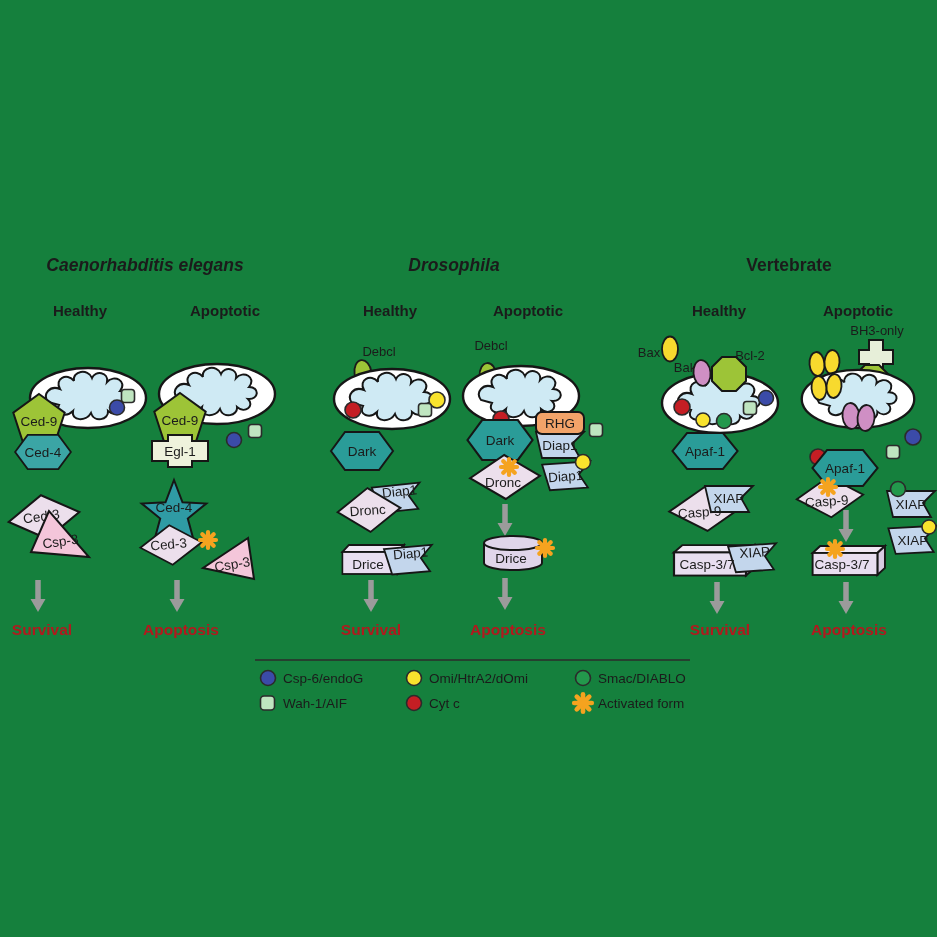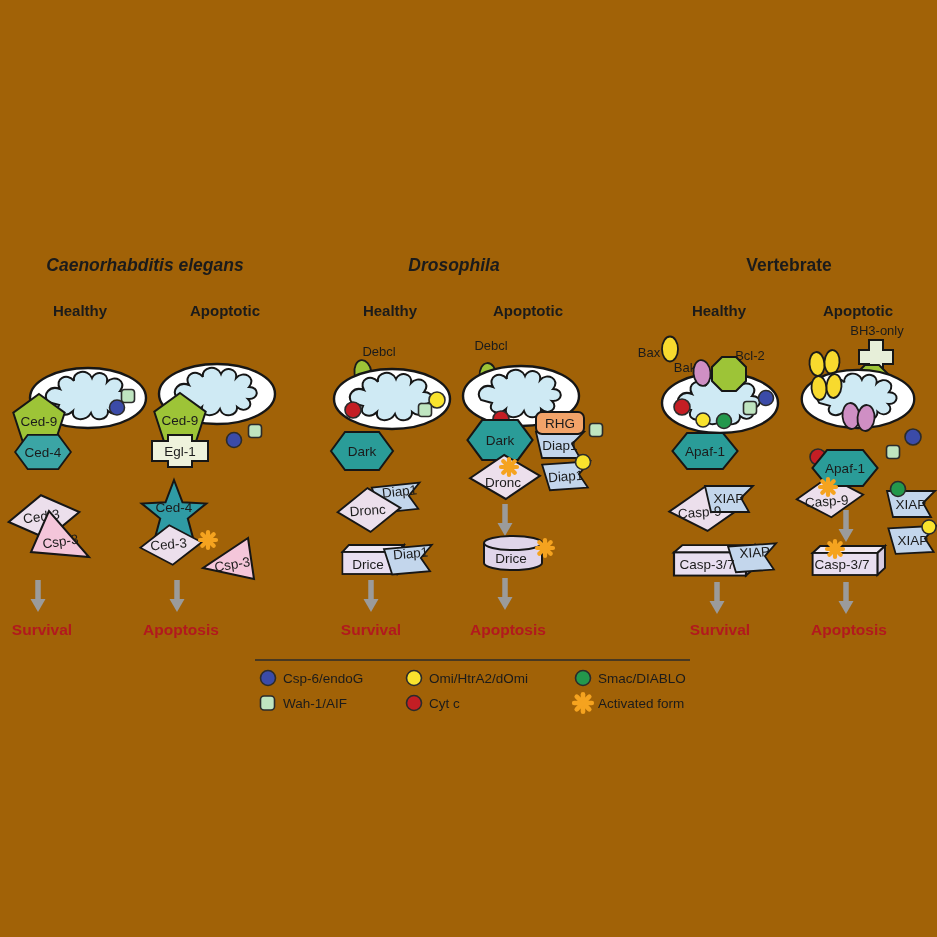--- a/index.html
+++ b/index.html
@@ -1,16 +1,16 @@
 <!DOCTYPE html>
 <html><head>
 <meta charset="utf-8">
 <style>
   html,body{margin:0;padding:0;background:#ffffff;}
-  .canvas{position:relative;width:937px;height:937px;background:#a16207;overflow:hidden;}
+  .canvas{position:relative;width:937px;height:937px;background:#15803d;overflow:hidden;}
   svg{display:block;}
   text{font-family:"Liberation Sans",sans-serif;fill:#1b1b1b;}
   .ctr{text-anchor:middle;}
   .lbl{font-size:13.5px;}
   .lbls{font-size:13px;}
   .hdr{font-size:15px;font-weight:bold;}
   .titleI{font-size:17.5px;font-weight:bold;font-style:italic;}
   .titleB{font-size:17.5px;font-weight:bold;}
   .outcome{font-size:15.5px;font-weight:bold;fill:#b2191e;}
   .leg{font-size:13.5px;}

